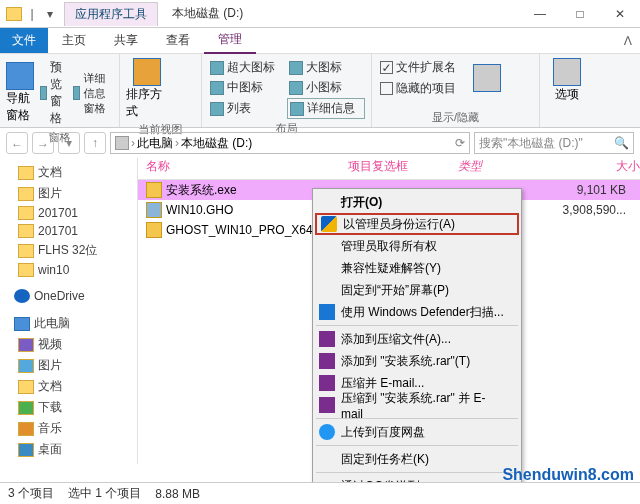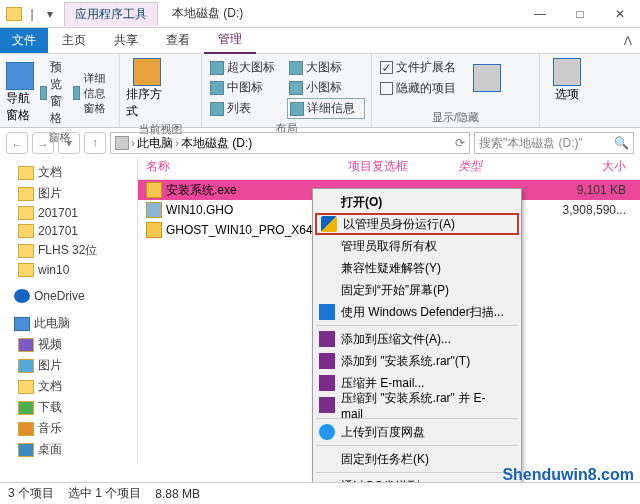--- a/index.html
+++ b/index.html
@@ -43,23 +43,23 @@
 .nav .ico-folder { width: 16px; height: 14px; background: #ffd66b; border: 1px solid #d4a83a; }
 .nav .ico-disk { width: 16px; height: 14px; background: #ccc; border: 1px solid #999; }
 .nav .ico-pc { width: 16px; height: 14px; background: #4a90d9; border: 1px solid #2a70b9; }
 .nav .ico-cloud { width: 16px; height: 14px; background: #1565c0; border-radius: 50%; }
 
 .files { flex: 1; position: relative; }
 .cols { display: flex; border-bottom: 1px solid #e0e0e0; height: 22px; color: #ec4899; }
 .cols .c1 { width: 210px; padding-left: 8px; }
 .cols .c2 { width: 110px; }
 .cols .c3 { width: 90px; font-style: italic; }
-.cols .c4 { flex: 1; text-align: right; padding-right: 14px; }
+.cols .c4 { flex: 1; text-align: right; }
 .frow { display: flex; align-items: center; height: 20px; }
-.frow.sel { background: #ec4899; }
+.frow.sel { background: #f0abfc; }
 .frow .c1 { width: 210px; padding-left: 8px; display: flex; align-items: center; gap: 4px; }
 .frow .c4 { flex: 1; text-align: right; padding-right: 14px; color: #333; }
 .frow .fico { width: 16px; height: 16px; background: #f4c64d; border: 1px solid #c99a1a; }
 
 .ctxmenu { position: absolute; left: 312px; top: 188px; width: 210px; background: #f0f0f0; border: 1px solid #a0a0a0; box-shadow: 2px 2px 4px rgba(0,0,0,0.25); padding: 2px; font-size: 12px; }
 .ctxmenu .mi { display: flex; align-items: center; height: 22px; padding: 0 12px 0 26px; position: relative; color: #000; }
 .ctxmenu .mi .mico { position: absolute; left: 4px; width: 16px; height: 16px; }
 .ctxmenu .mi.highlight { border: 2px solid #c0392b; }
 .ctxmenu .msep { height: 1px; background: #ccc; margin: 2px 1px; }
 .shield { background: linear-gradient(135deg, #0a62c4 50%, #f0b400 50%); border-radius: 2px; }

